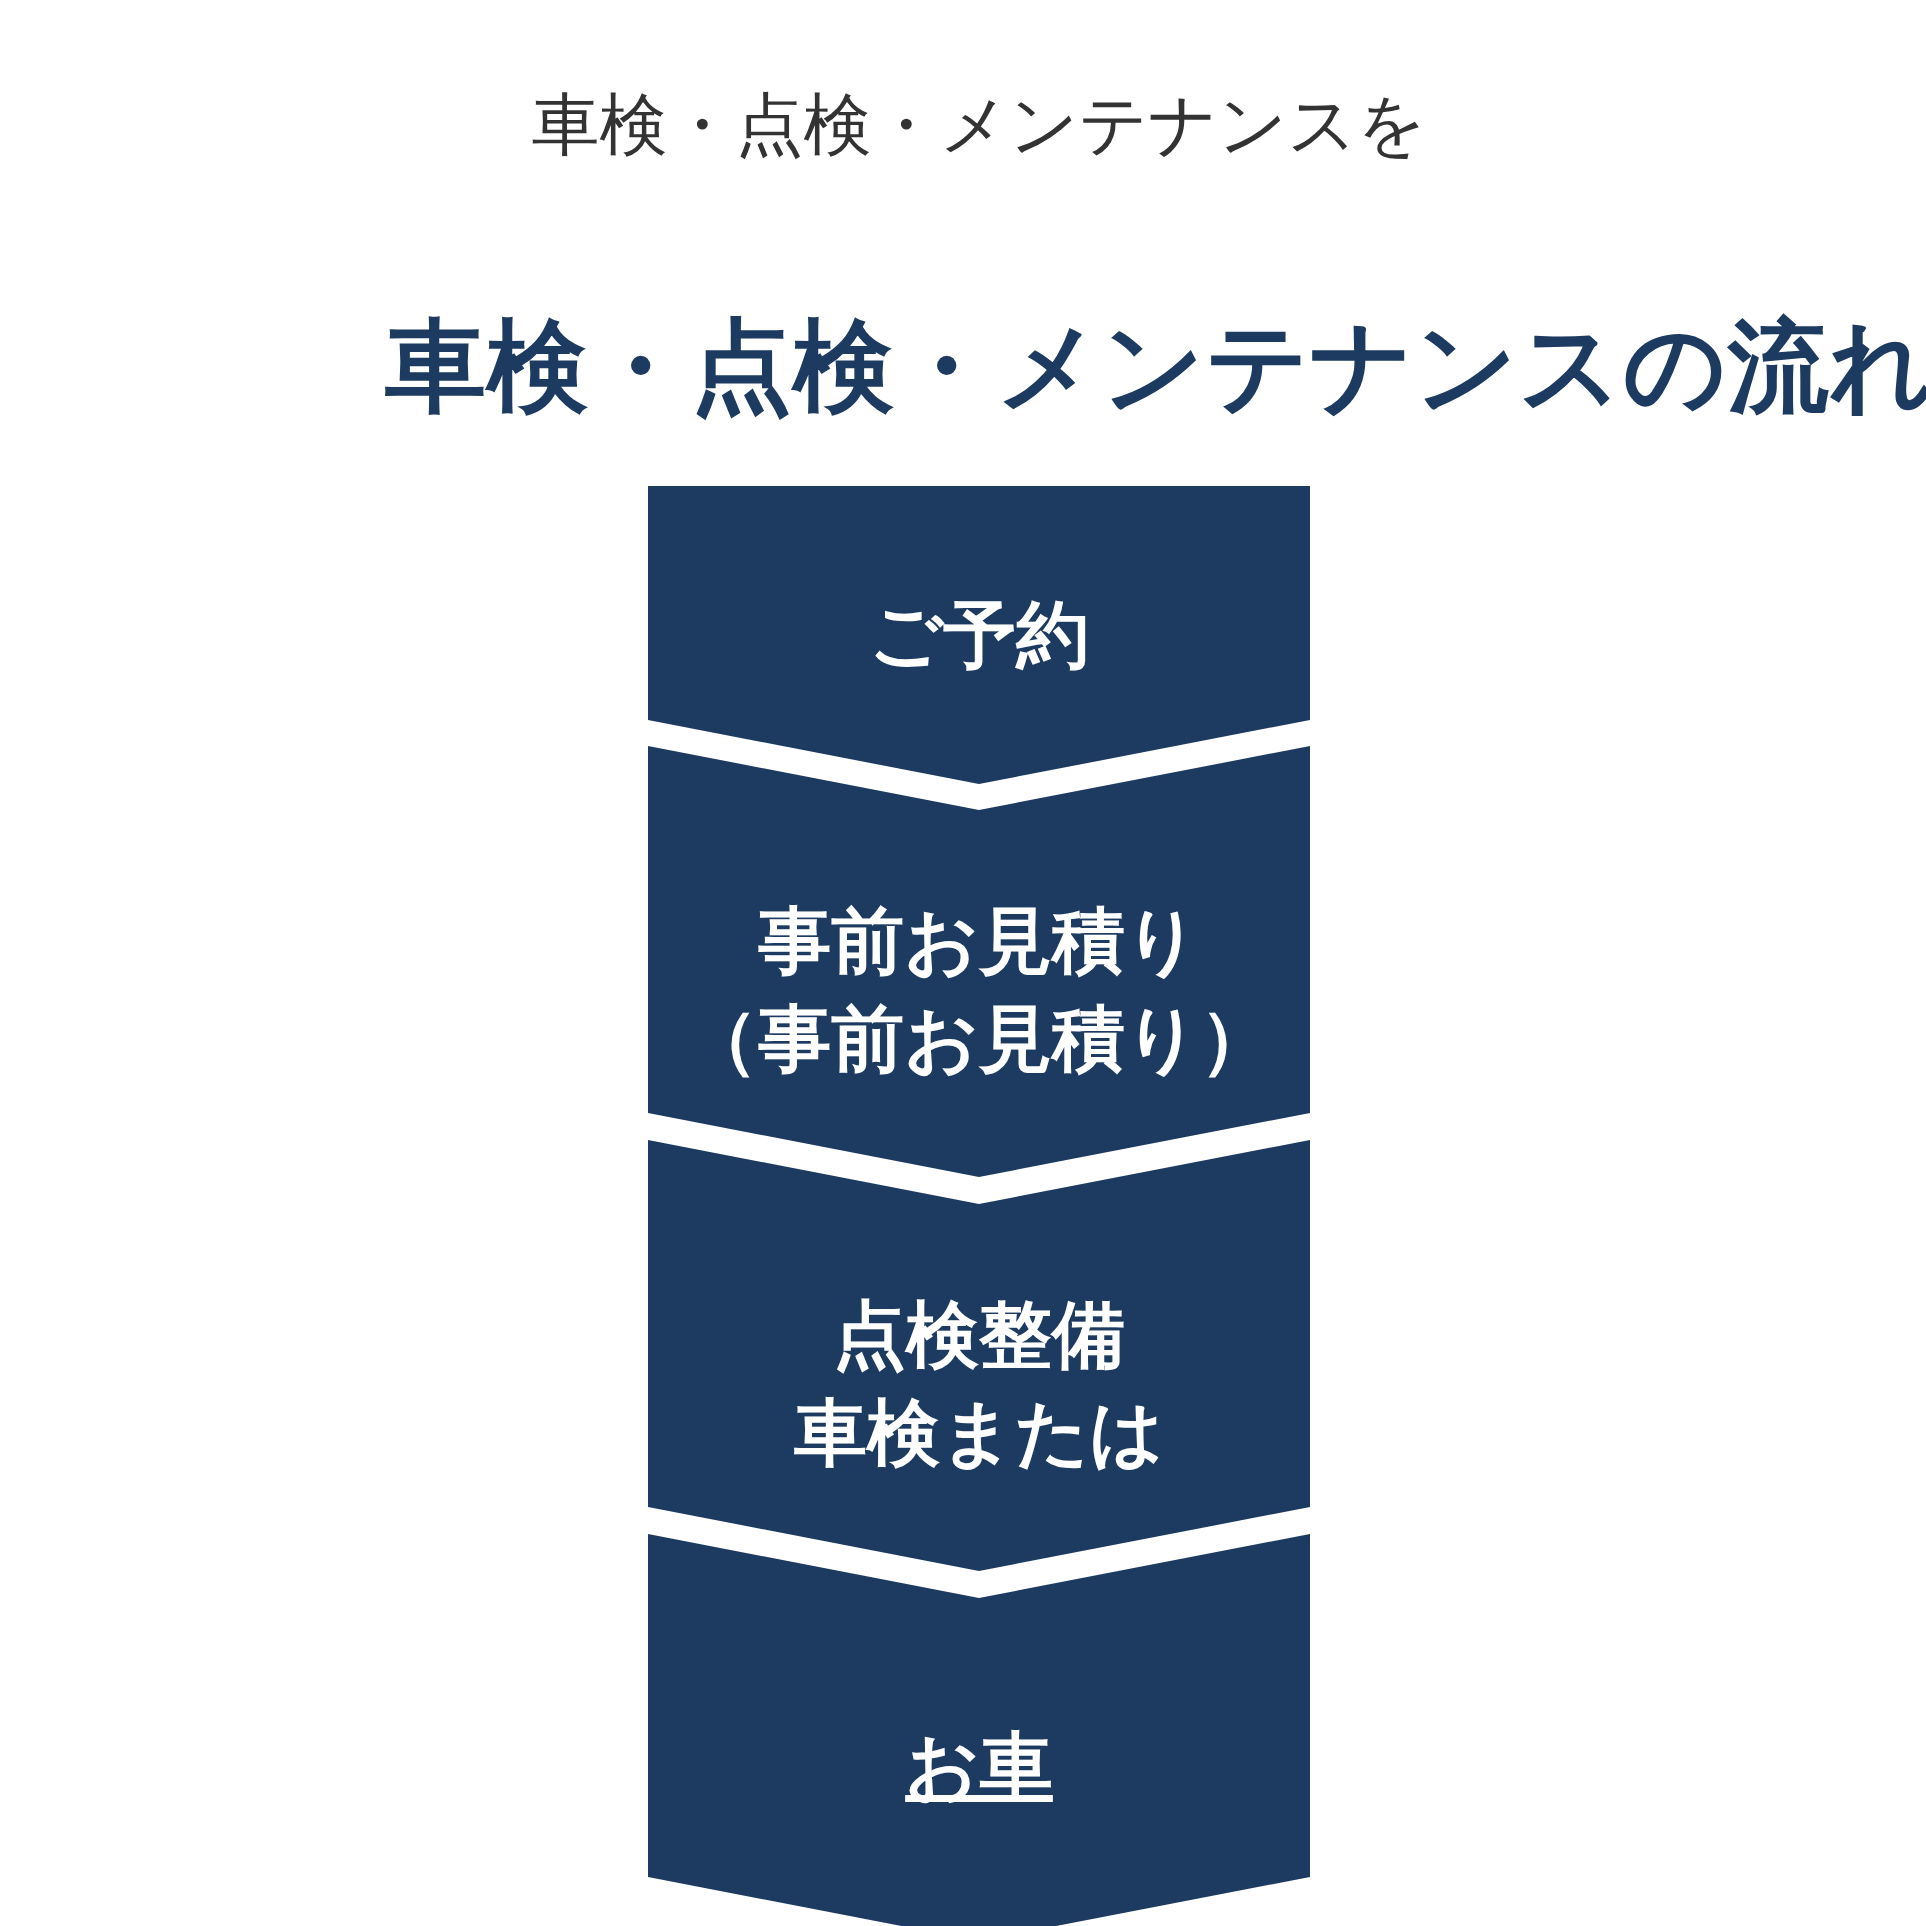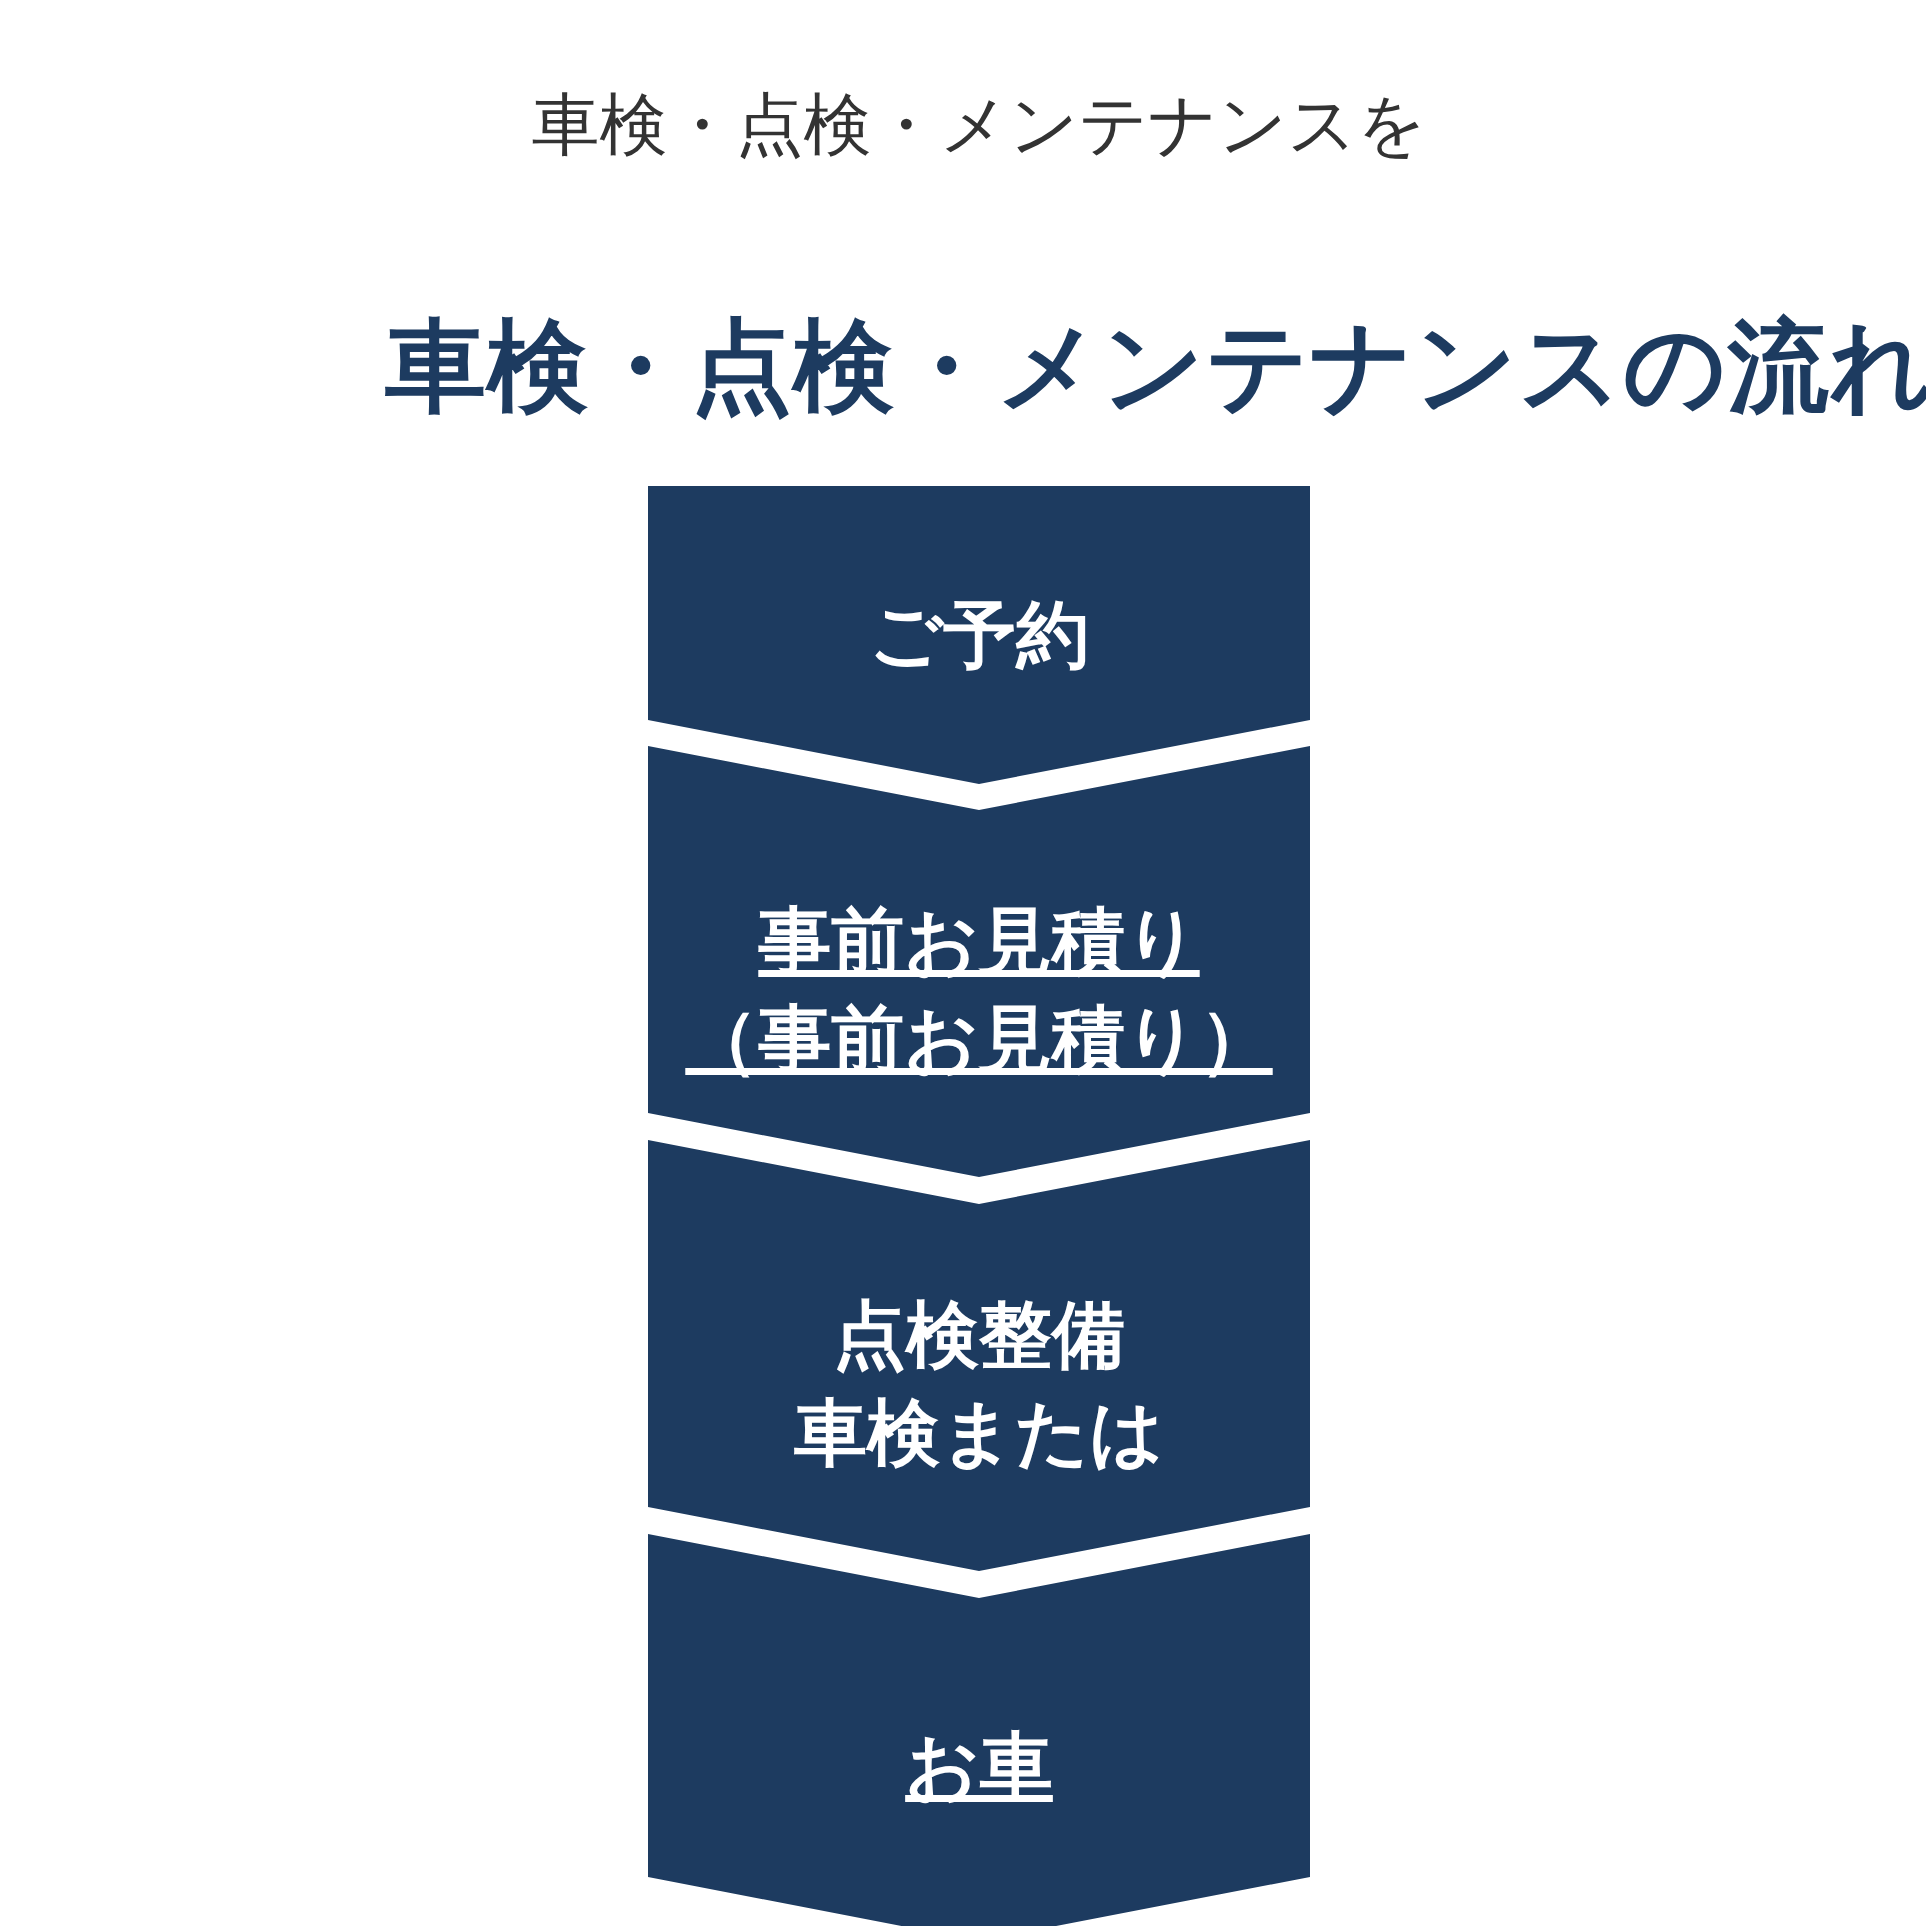--- a/index.html
+++ b/index.html
@@ -58,21 +58,21 @@
   
   .step-1{
     top:0;height:298px;
     clip-path:polygon(0 0,100% 0,100% calc(100% - 64px),50% 100%,0 calc(100% - 64px));
   }
   
   .step-2,.step-3,.step-4{
     padding-top:64px;
     clip-path:polygon(0 0,50% 64px,100% 0,100% calc(100% - 64px),50% 100%,0 calc(100% - 64px));
   }
-  .step-2{top:260px;height:431px;text-decoration:underline;}
+  .step-2{top:260px;height:431px;}
   .step-3{top:654px;height:431px;}
   .step-4{top:1048px;height:407px;text-decoration:underline;}
 </style>
 </head>
 <body>
 
 <div class="page">
 
   <div class="intro">
     <span class="intro-line">車検・点検・メンテナンスを</span>

